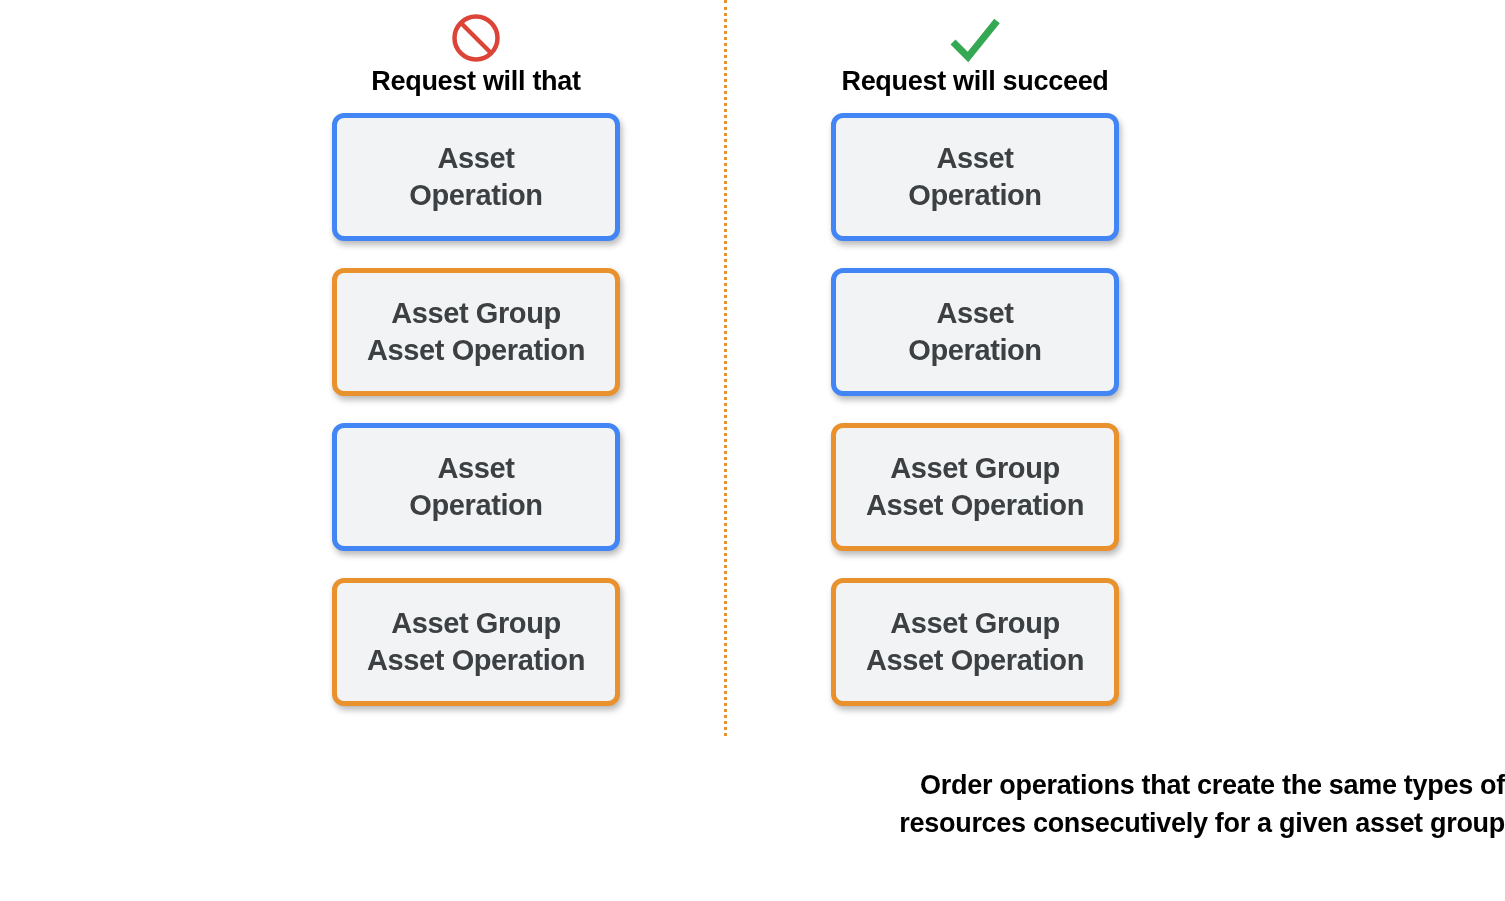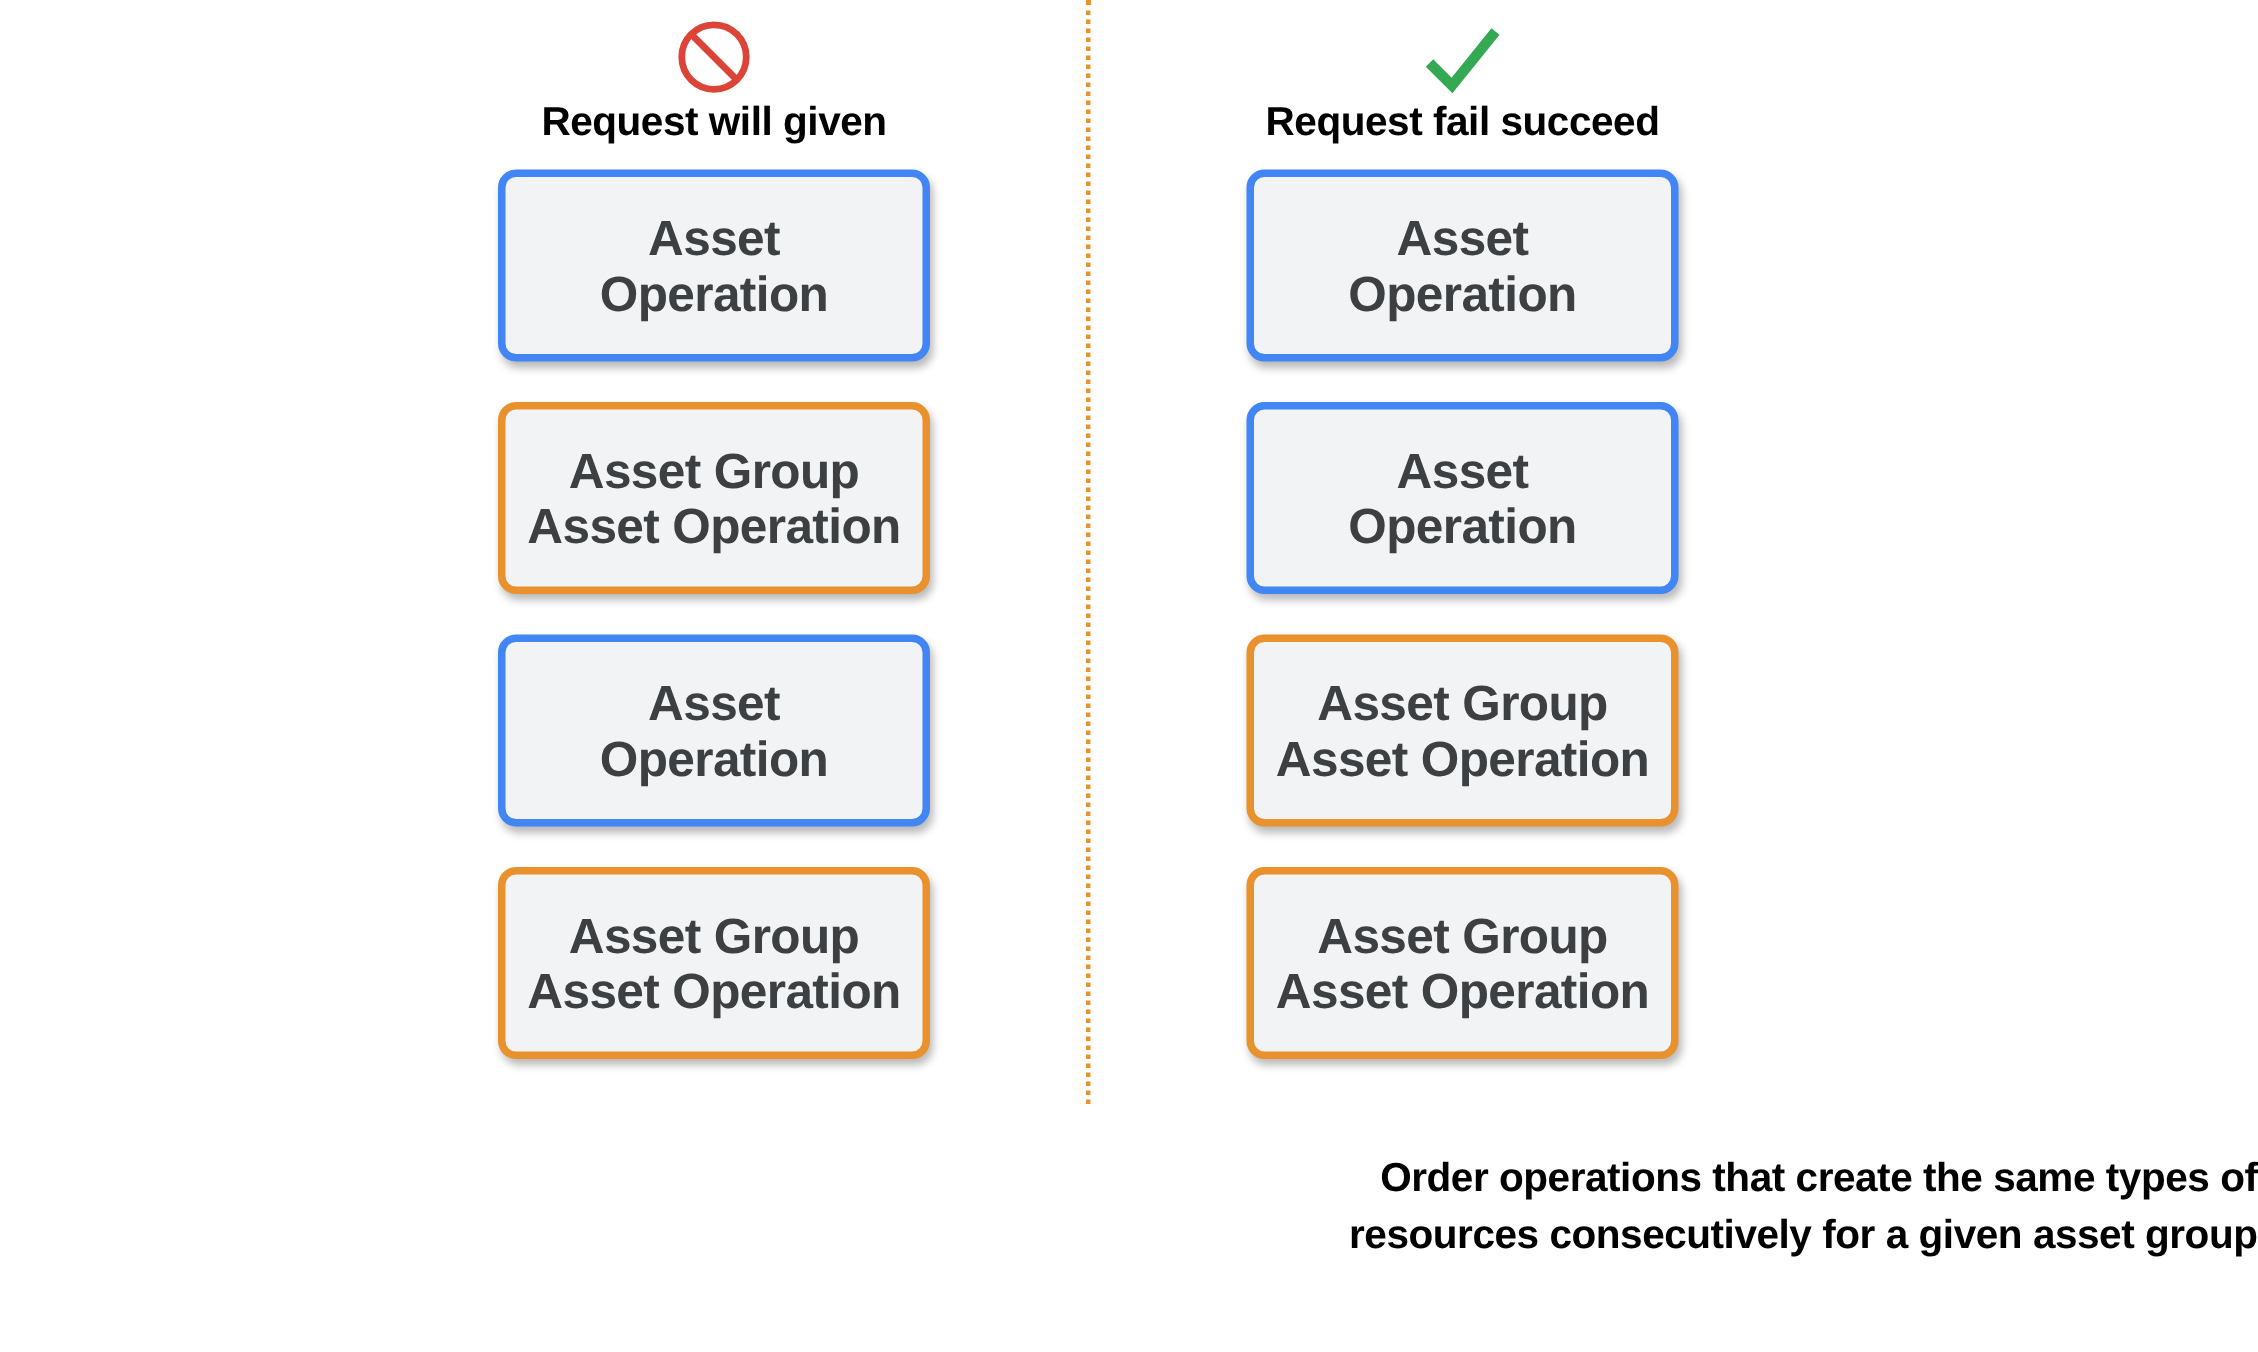--- a/index.html
+++ b/index.html
@@ -89,21 +89,21 @@
     align-items: center;
     justify-content: center;
     text-align: center;
   }
   .card:last-child { margin-bottom: 0; }
   .card.blue   { border-color: #4285F4; }
   .card.orange { border-color: #E8912D; }
 
   .card-label {
     font-family: "Liberation Sans", sans-serif;
-    font-size: 33px;
+    font-size: 29px;
     font-weight: bold;
     color: #3C4043;
     line-height: 37px;
     letter-spacing: -0.4px;
     white-space: pre-line;
     padding: 0 6px;
   }
 
   
   .caption {
@@ -130,21 +130,21 @@
 
   <div class="column fail">
 
     <div class="col-header">
       <span class="status-icon">
         <svg width="52" height="52" viewBox="0 0 52 52" aria-hidden="true">
           <circle cx="26" cy="26" r="21.5" fill="none" stroke="#DB4437" stroke-width="4.5"></circle>
           <line x1="11.5" y1="11.5" x2="40.5" y2="40.5" stroke="#DB4437" stroke-width="4.5" stroke-linecap="butt"></line>
         </svg>
       </span>
-      <span class="col-title">Request will given</span>
+      <span class="col-title">Request will that</span>
     </div>
 
     <div class="card-stack">
       <div class="card blue">
         <span class="card-label">Asset
 Operation</span>
       </div>
       <div class="card orange">
         <span class="card-label">Asset Group
 Asset Operation</span>
@@ -161,21 +161,21 @@
   </div>
 
   <div class="column succeed">
 
     <div class="col-header">
       <span class="status-icon">
         <svg width="60" height="52" viewBox="0 0 60 52" aria-hidden="true">
           <polyline points="8,30 23,45 52,9" fill="none" stroke="#34A853" stroke-width="7" stroke-linecap="butt" stroke-linejoin="miter"></polyline>
         </svg>
       </span>
-      <span class="col-title">Request fail succeed</span>
+      <span class="col-title">Request will succeed</span>
     </div>
 
     <div class="card-stack">
       <div class="card blue">
         <span class="card-label">Asset
 Operation</span>
       </div>
       <div class="card blue">
         <span class="card-label">Asset
 Operation</span>

